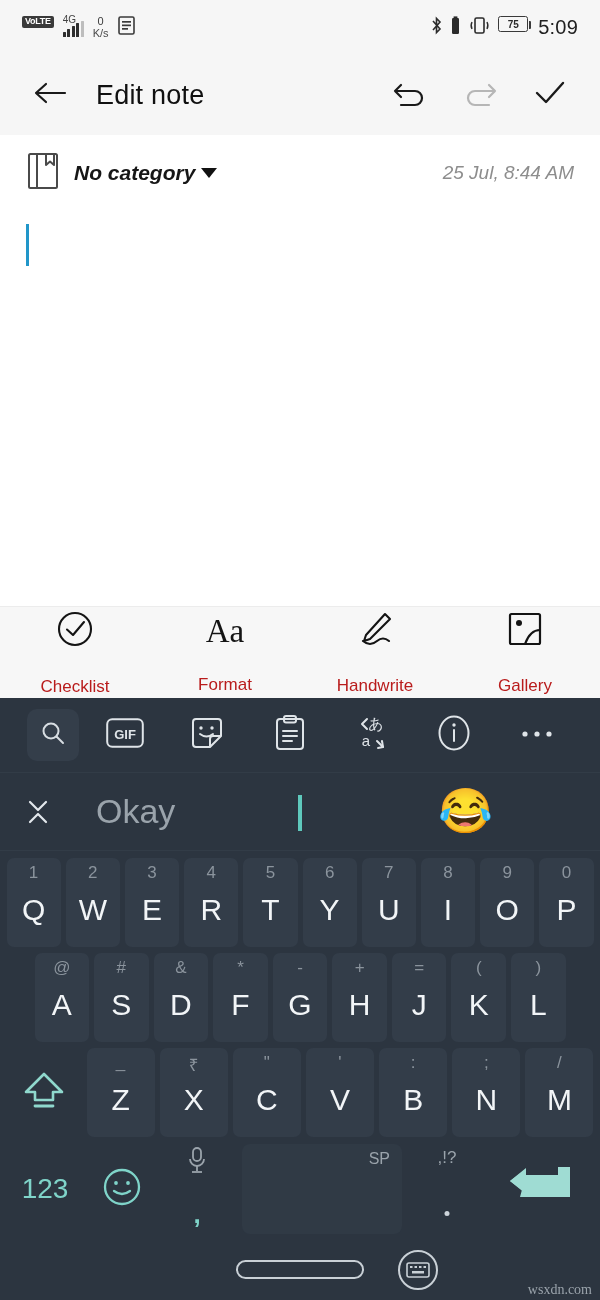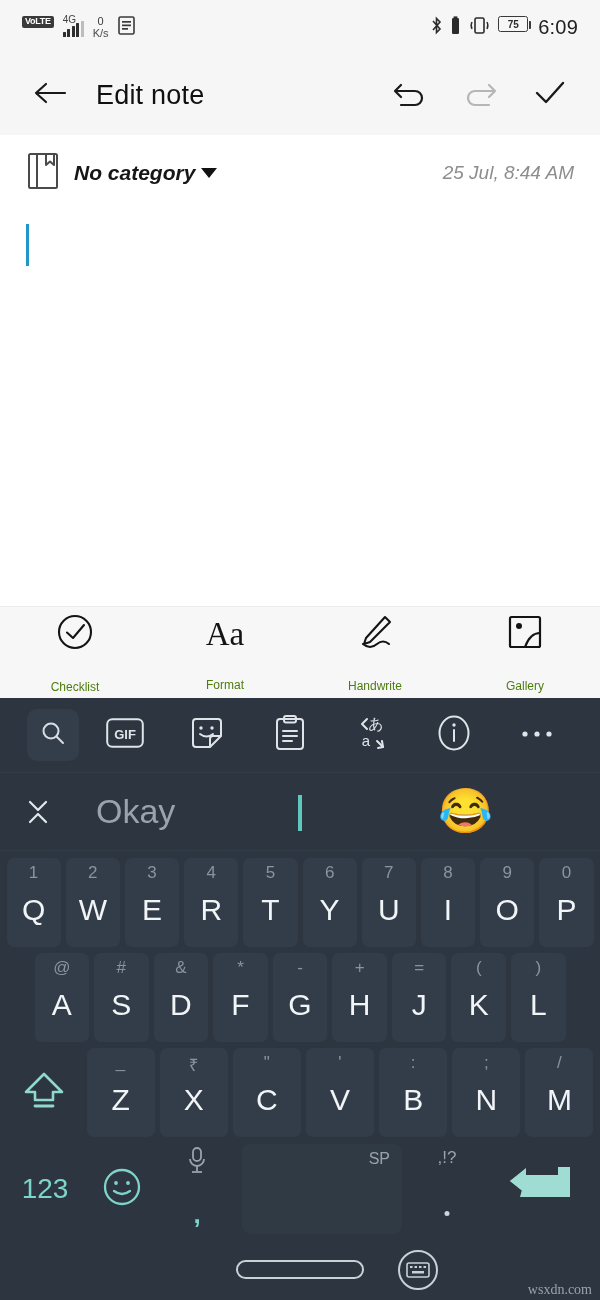--- a/index.html
+++ b/index.html
@@ -72,21 +72,21 @@
     width:3px; height:42px; background:#2196c9; display:block;
     animation:none;
   }
 
   
   .notetoolbar {
     height:92px; background:#f7f7f7; flex:0 0 auto;
     display:flex; align-items:center; border-top:1px solid #ececec;
   }
   .nt-item { flex:1; display:flex; flex-direction:column; align-items:center; justify-content:center; gap:24px; }
-  .nt-label { font-size:12px; color:#4d7c0f;text-align:right; }
+  .nt-label { font-size:17px; color:#b91c1c;text-align:right; }
 
   
   .kb { background:#2c3540; flex:0 0 auto; }
   .kb-toolbar {
     height:75px; display:flex; padding:0 22px; gap:0;
     border-bottom:1px solid #323c47;
   }
   .kb-tool { flex:1; display:flex; align-items:center; justify-content:center; }
   .kb-tool.first { flex:0 0 62px; }
   .kb-tool .sq {
@@ -184,21 +184,21 @@
       <span class="sb-icon">
         <svg width="23" height="19" viewBox="0 0 23 19">
             <rect x="7" y="2" width="9" height="15" rx="1.6" fill="none" stroke="#2b2b2b" stroke-width="1.6"></rect>
             <path d="M4 6 Q2.2 9.5 4 13" fill="none" stroke="#2b2b2b" stroke-width="1.4"></path>
             <path d="M19 6 Q20.8 9.5 19 13" fill="none" stroke="#2b2b2b" stroke-width="1.4"></path>
           </svg>
       </span>
       <span class="batt-box">
         <span>75</span>
       </span>
-      <span class="clock">6:09</span>
+      <span class="clock">5:09</span>
     </div>
   </div>
 
   <div class="appbar">
     <div class="ab-btn">
       <span>
         <svg width="36" height="30" viewBox="0 0 36 30">
             <path d="M14 6 L4 15 L14 24 M4 15 H33" fill="none" stroke="#1a1a1a" stroke-width="2.2" stroke-linecap="round" stroke-linejoin="round"></path>
           </svg>
       </span>

